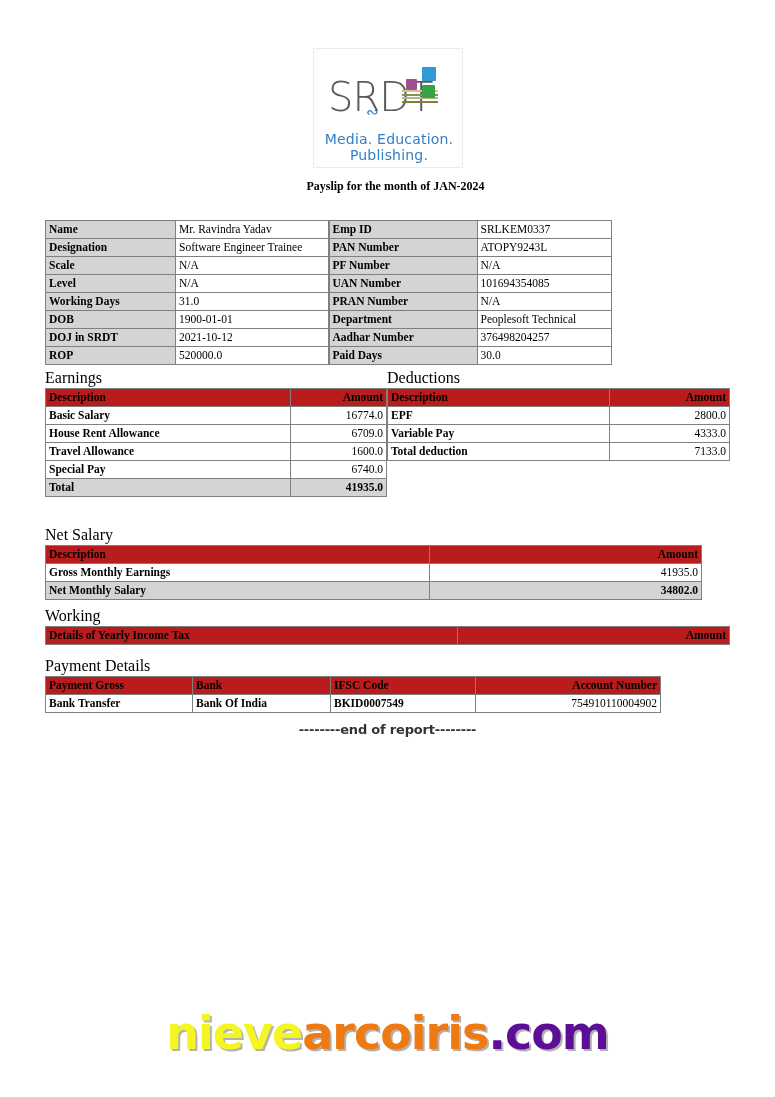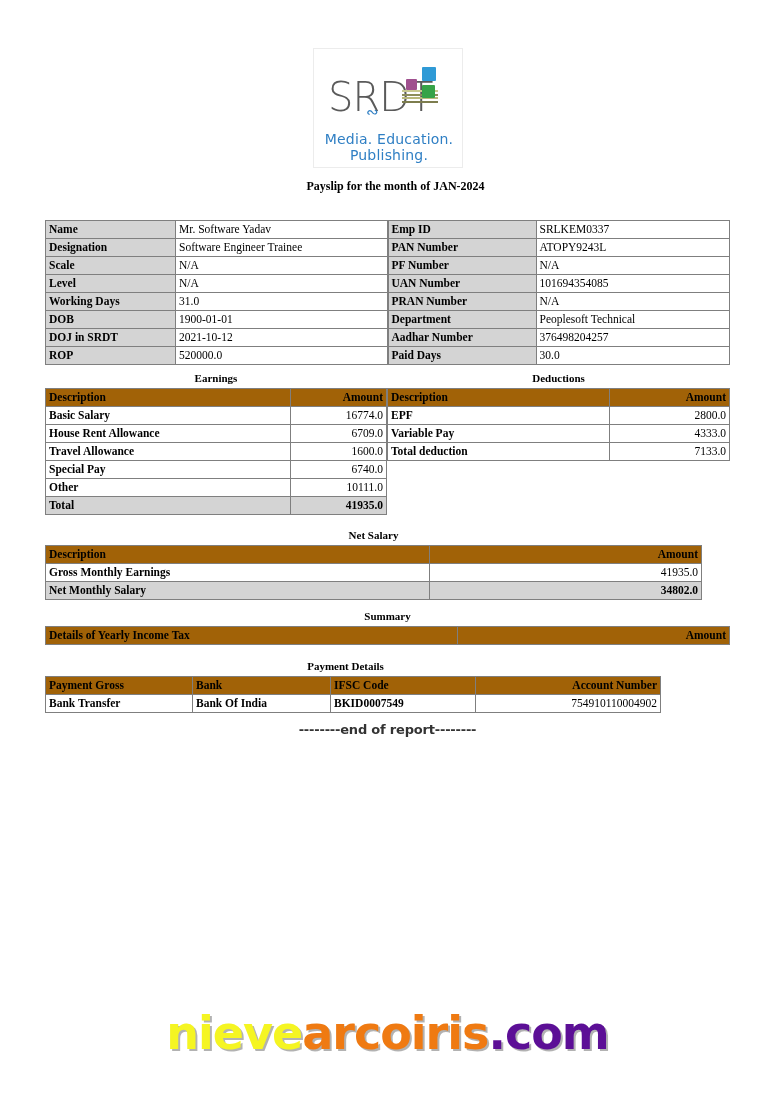--- a/index.html
+++ b/index.html
@@ -102,23 +102,22 @@
   .doc-title {
     position: absolute;
     left: 8px;
     top: 179px;
     width: 775px;
     text-align: center;
     font-size: 12px;
     font-weight: bold;
   }
   .section-title {
-    text-align: center;
-    font-size: 11px;
-    font-weight: bold;
+    font-size: 16px;
+    font-weight: normal;
     margin: 0 0 3px 0;
     line-height: 14px;
   }
 
   
   table {
     border-collapse: collapse;
     table-layout: fixed;
     font-size: 11.5px;
   }
@@ -133,37 +132,37 @@
   }
   .lbl {
     background: #d4d4d4;
     font-weight: bold;
   }
   .val {
     background: #ffffff;
     font-weight: normal;
   }
   .hdr {
-    background: #a16207;
+    background: #b91c1c;
     font-weight: bold;
   }
   .num {
     text-align: right;
   }
   .shade {
     background: #d4d4d4;
   }
   .bold { font-weight: bold; }
 
   
   .info-block {
     position: absolute;
     left: 45px;
     top: 220px;
-    width: 685px;
+    width: 567px;
     display: flex;
   }
   .info-left, .info-right {
     width: 342.5px;
   }
   .info-left table, .info-right table {
     width: 100%;
   }
 
   
@@ -264,21 +263,21 @@
   <div class="info-block">
     <div class="info-left">
       <table>
         <colgroup>
             <col style="width:130px">
             <col>
           </colgroup>
         <tbody id="info-left-body">
             <tr>
               <td class="lbl">Name</td>
-              <td class="val">Mr. Software Yadav</td>
+              <td class="val">Mr. Ravindra Yadav</td>
             </tr>
             <tr>
               <td class="lbl">Designation</td>
               <td class="val">Software Engineer Trainee</td>
             </tr>
             <tr>
               <td class="lbl">Scale</td>
               <td class="val">N/A</td>
             </tr>
             <tr>
@@ -371,24 +370,20 @@
               <td class="bold">House Rent Allowance</td>
               <td class="num">6709.0</td>
             </tr>
             <tr>
               <td class="bold">Travel Allowance</td>
               <td class="num">1600.0</td>
             </tr>
             <tr>
               <td class="bold">Special Pay</td>
               <td class="num">6740.0</td>
-            </tr>
-            <tr>
-              <td class="bold">Other</td>
-              <td class="num">10111.0</td>
             </tr>
             <tr>
               <td class="bold shade">Total</td>
               <td class="num bold shade">41935.0</td>
             </tr>
           </tbody>
       </table>
     </div>
     <div class="ded-col">
       <div class="section-title">Deductions</div>
@@ -441,21 +436,21 @@
           </tr>
           <tr>
             <td class="bold shade">Net Monthly Salary</td>
             <td class="num bold shade">34802.0</td>
           </tr>
         </tbody>
     </table>
   </div>
 
   <div class="summary-block">
-    <div class="section-title">Summary</div>
+    <div class="section-title">Working</div>
     <table>
       <colgroup>
           <col>
           <col style="width:272px">
         </colgroup>
       <thead>
         <tr>
           <th class="hdr" style="text-align:left">Details of Yearly Income Tax</th>
           <th class="hdr num">Amount</th>
         </tr>

